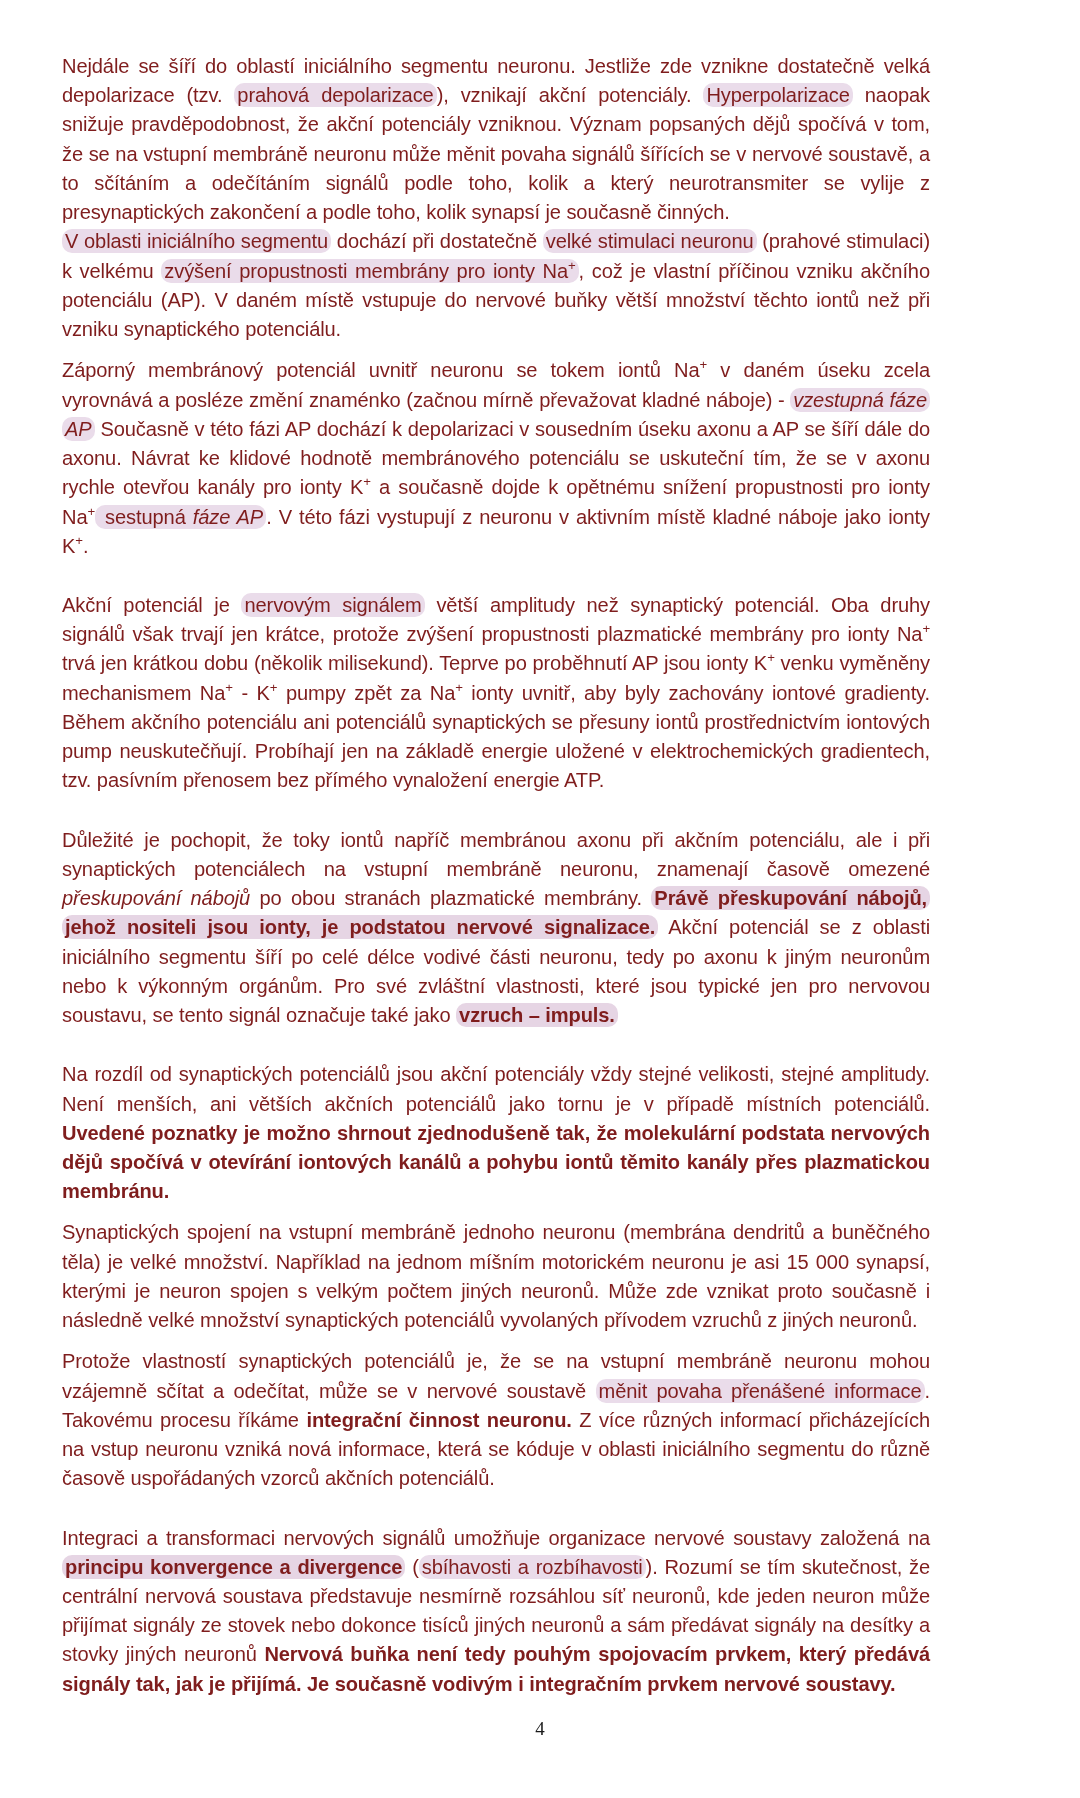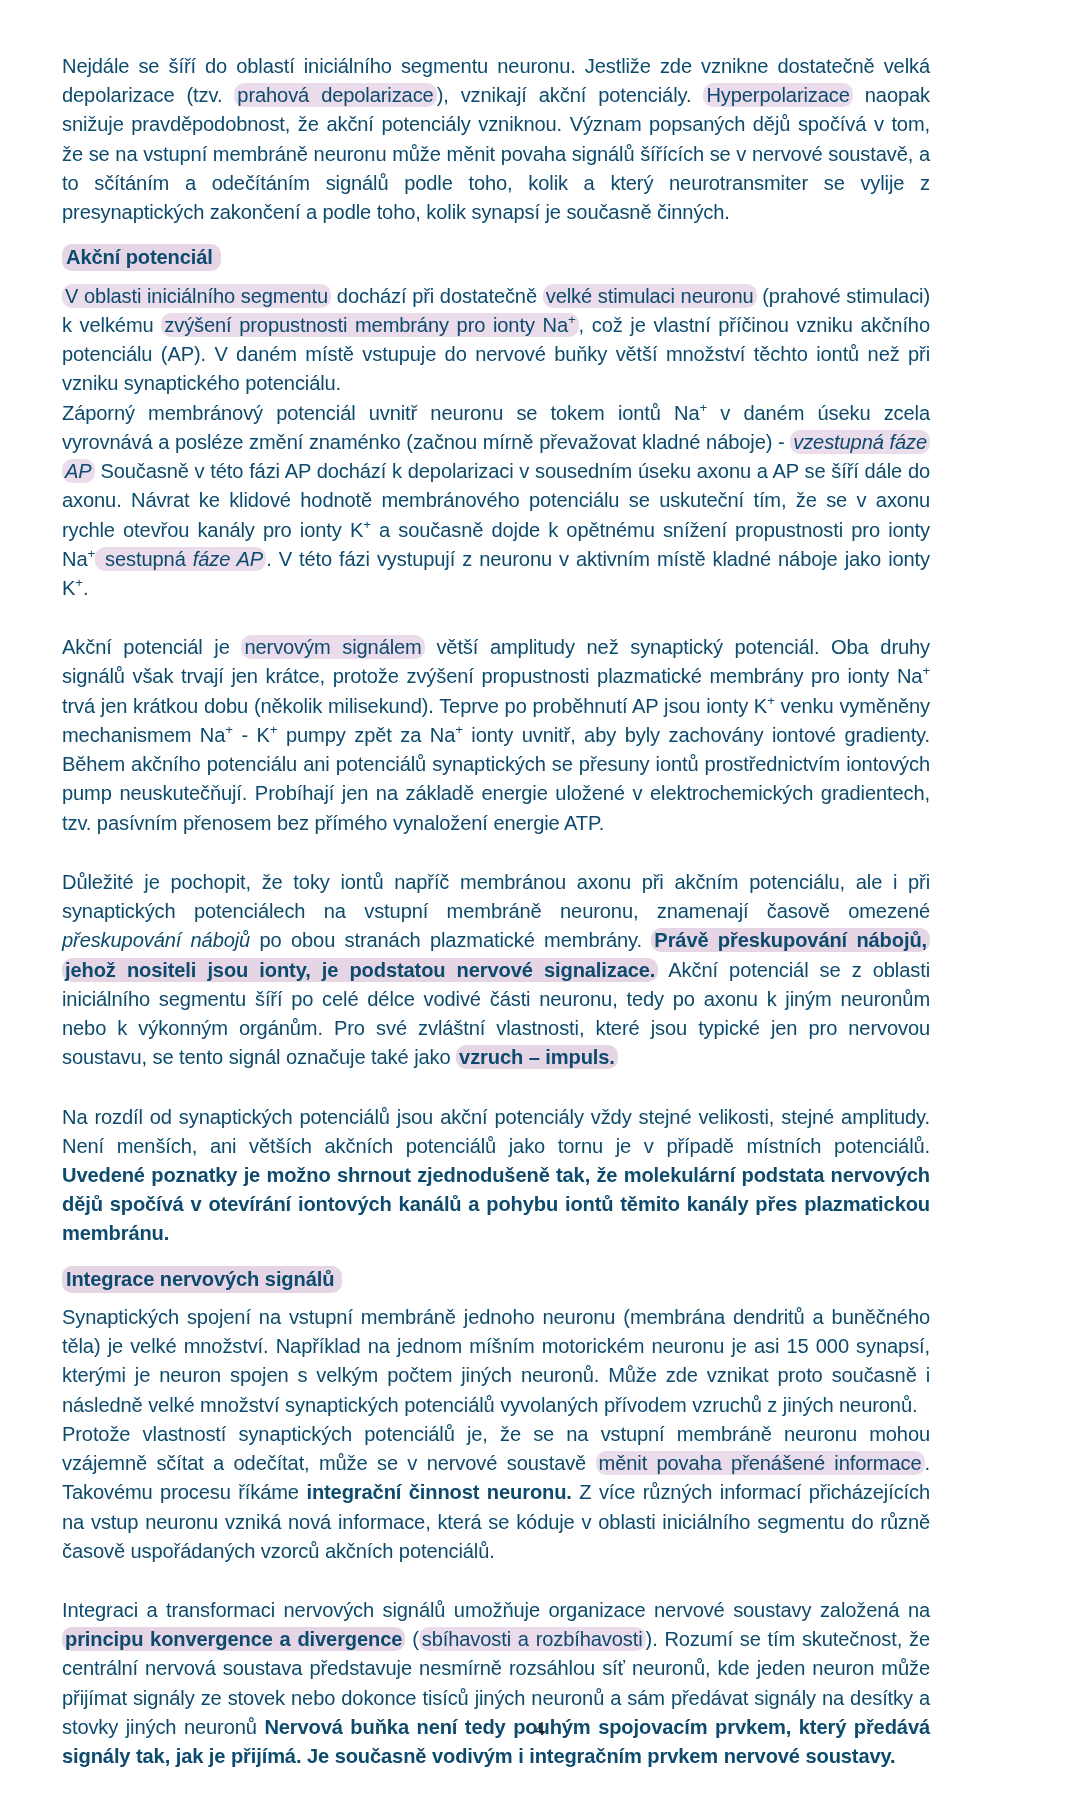--- a/index.html
+++ b/index.html
@@ -20,30 +20,30 @@
     box-sizing: border-box;
     padding: 52px 150px 0 62px;
     overflow: hidden;
   }
   .doc-body {
     font-size: 20.1px;
     line-height: 1.455;
     text-align: justify;
     letter-spacing: -0.12px;
     word-spacing: 0.1px;
-    color: #0c4a6e;
+    color: #7f1d1d;
   }
   p {
     margin: 0 0 0 0;
   }
   p.gap {
     margin-top: 30px;
   }
   p.tight {
-    margin-top: 0;
+    margin-top: 12px;
   }
   .hl {
     background-color: #eadcea;
     border-radius: 10px;
     padding: 1px 3px;
     box-decoration-break: clone;
     -webkit-box-decoration-break: clone;
   }
   .hl-strong {
     background-color: #e6d5e4;
@@ -82,33 +82,31 @@
 </style>
 </head>
 <body>
 
 <div class="page">
 
   <div class="doc-body">
 
     <p class="para-block"><span>Nejdále se šíří do oblastí iniciálního segmentu neuronu. Jestliže zde vznikne dostatečně velká depolarizace (tzv. </span><span class="hl">prahová depolarizace</span><span>), vznikají akční potenciály. </span><span class="hl">Hyperpolarizace</span><span> naopak snižuje pravděpodobnost, že akční potenciály vzniknou. Význam popsaných dějů spočívá v tom, že se na vstupní membráně neuronu může měnit povaha signálů šířících se v nervové soustavě, a to sčítáním a odečítáním signálů podle toho, kolik a který neurotransmiter se vylije z presynaptických zakončení a podle toho, kolik synapsí je současně činných.</span></p>
 
-    <h2 class="heading"><span class="hl-strong">Akční potenciál</span></h2>
 
     <p class="para-block"><span class="hl">V oblasti iniciálního segmentu</span><span> dochází při dostatečně </span><span class="hl">velké stimulaci neuronu</span><span> (prahové stimulaci) k velkému </span><span class="hl"><span>zvýšení propustnosti membrány pro ionty Na</span><sup>+</sup></span><span>, což je vlastní příčinou vzniku akčního potenciálu (AP). V daném místě vstupuje do nervové buňky větší množství těchto iontů než při vzniku synaptického potenciálu.</span></p>
 
     <p class="para-block tight"><span>Záporný membránový potenciál uvnitř neuronu se tokem iontů Na</span><sup>+</sup><span> v daném úseku zcela vyrovnává a posléze změní znaménko (začnou mírně převažovat kladné náboje) - </span><span class="hl i">vzestupná fáze AP</span><span> Současně v této fázi AP dochází k depolarizaci v sousedním úseku axonu a AP se šíří dále do axonu. Návrat ke klidové hodnotě membránového potenciálu se uskuteční tím, že se v axonu rychle otevřou kanály pro ionty K</span><sup>+</sup><span> a současně dojde k opětnému snížení propustnosti pro ionty Na</span><sup>+</sup><span class="hl"><span> sestupná </span><span class="i">fáze AP</span></span><span>. V této fázi vystupují z neuronu v aktivním místě kladné náboje jako ionty K</span><sup>+</sup><span>.</span></p>
 
     <p class="para-block gap"><span>Akční potenciál je </span><span class="hl">nervovým signálem</span><span> větší amplitudy než synaptický potenciál. Oba druhy signálů však trvají jen krátce, protože zvýšení propustnosti plazmatické membrány pro ionty Na</span><sup>+</sup><span> trvá jen krátkou dobu (několik milisekund). Teprve po proběhnutí AP jsou ionty K</span><sup>+</sup><span> venku vyměněny mechanismem Na</span><sup>+</sup><span> - K</span><sup>+</sup><span> pumpy zpět za Na</span><sup>+</sup><span> ionty uvnitř, aby byly zachovány iontové gradienty. Během akčního potenciálu ani potenciálů synaptických se přesuny iontů prostřednictvím iontových pump neuskutečňují. Probíhají jen na základě energie uložené v elektrochemických gradientech, tzv. pasívním přenosem bez přímého vynaložení energie ATP.</span></p>
 
     <p class="para-block gap"><span>Důležité je pochopit, že toky iontů napříč membránou axonu při akčním potenciálu, ale i při synaptických potenciálech na vstupní membráně neuronu, znamenají časově omezené </span><span class="i">přeskupování nábojů</span><span> po obou stranách plazmatické membrány. </span><span class="hl-strong b">Právě přeskupování nábojů, jehož nositeli jsou ionty, je podstatou nervové signalizace.</span><span> Akční potenciál se z oblasti iniciálního segmentu šíří po celé délce vodivé části neuronu, tedy po axonu k jiným neuronům nebo k výkonným orgánům. Pro své zvláštní vlastnosti, které jsou typické jen pro nervovou soustavu, se tento signál označuje také jako </span><span class="hl-strong b">vzruch – impuls.</span></p>
 
     <p class="para-block gap"><span>Na rozdíl od synaptických potenciálů jsou akční potenciály vždy stejné velikosti, stejné amplitudy. Není menších, ani větších akčních potenciálů jako tornu je v případě místních potenciálů. </span><span class="b">Uvedené poznatky je možno shrnout zjednodušeně tak, že molekulární podstata nervových dějů spočívá v otevírání iontových kanálů a pohybu iontů těmito kanály přes plazmatickou membránu.</span></p>
 
-    <h2 class="heading"><span class="hl-strong">Integrace nervových signálů</span></h2>
 
     <p class="para-block tight"><span>Synaptických spojení na vstupní membráně jednoho neuronu (membrána dendritů a buněčného těla) je velké množství. Například na jednom míšním motorickém neuronu je asi 15 000 synapsí, kterými je neuron spojen s velkým počtem jiných neuronů. Může zde vznikat proto současně i následně velké množství synaptických potenciálů vyvolaných přívodem vzruchů z jiných neuronů.</span></p>
 
     <p class="para-block tight"><span>Protože vlastností synaptických potenciálů je, že se na vstupní membráně neuronu mohou vzájemně sčítat a odečítat, může se v nervové soustavě </span><span class="hl">měnit povaha přenášené informace</span><span>. Takovému procesu říkáme </span><span class="b">integrační činnost neuronu.</span><span> Z více různých informací přicházejících na vstup neuronu vzniká nová informace, která se kóduje v oblasti iniciálního segmentu do různě časově uspořádaných vzorců akčních potenciálů.</span></p>
 
     <p class="para-block gap"><span>Integraci a transformaci nervových signálů umožňuje organizace nervové soustavy založená na </span><span class="hl-strong b">principu konvergence a divergence</span><span> (</span><span class="hl">sbíhavosti a rozbíhavosti</span><span>). Rozumí se tím skutečnost, že centrální nervová soustava představuje nesmírně rozsáhlou síť neuronů, kde jeden neuron může přijímat signály ze stovek nebo dokonce tisíců jiných neuronů a sám předávat signály na desítky a stovky jiných neuronů </span><span class="b">Nervová buňka není tedy pouhým spojovacím prvkem, který předává signály tak, jak je přijímá. Je současně vodivým i integračním prvkem nervové soustavy.</span></p>
 
   </div>
 
   <div class="page-number">4</div>

